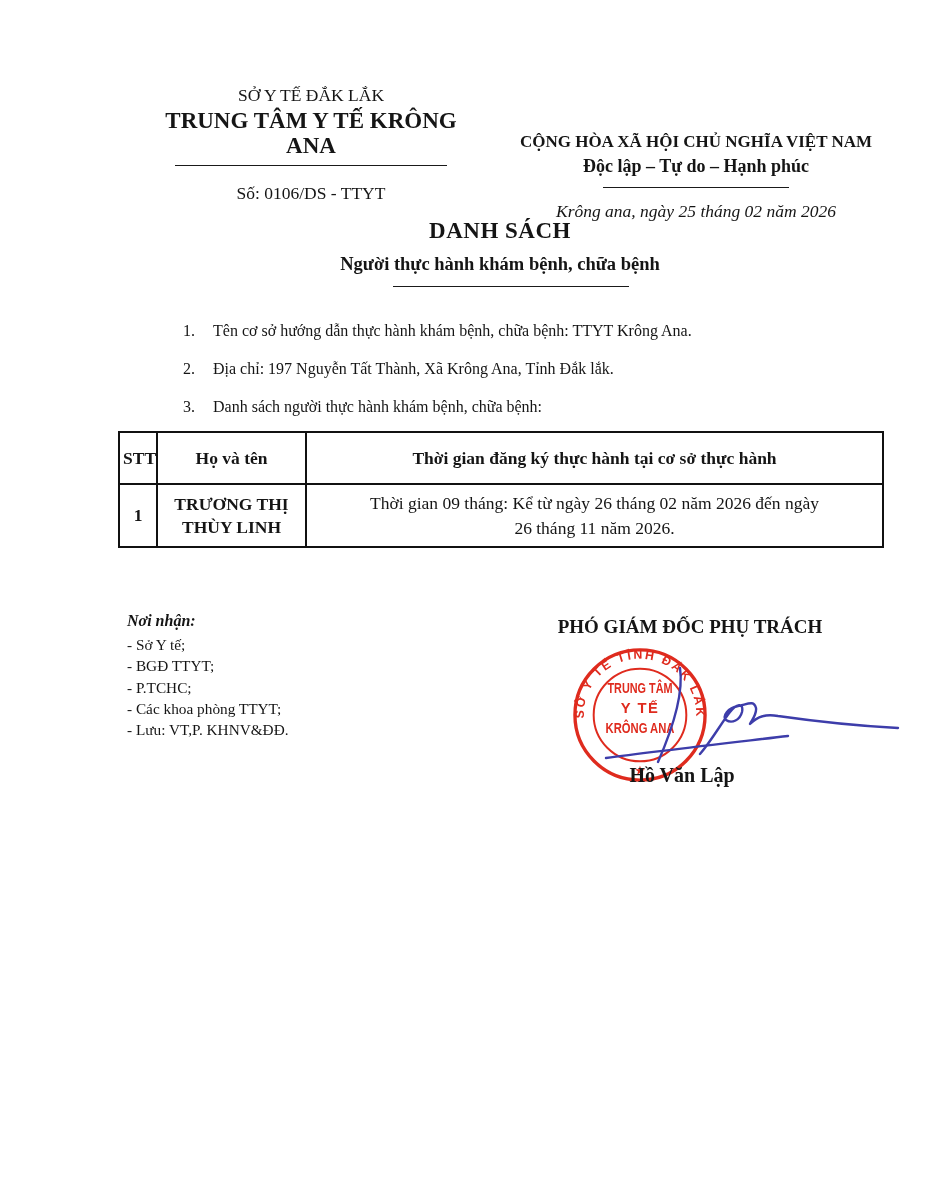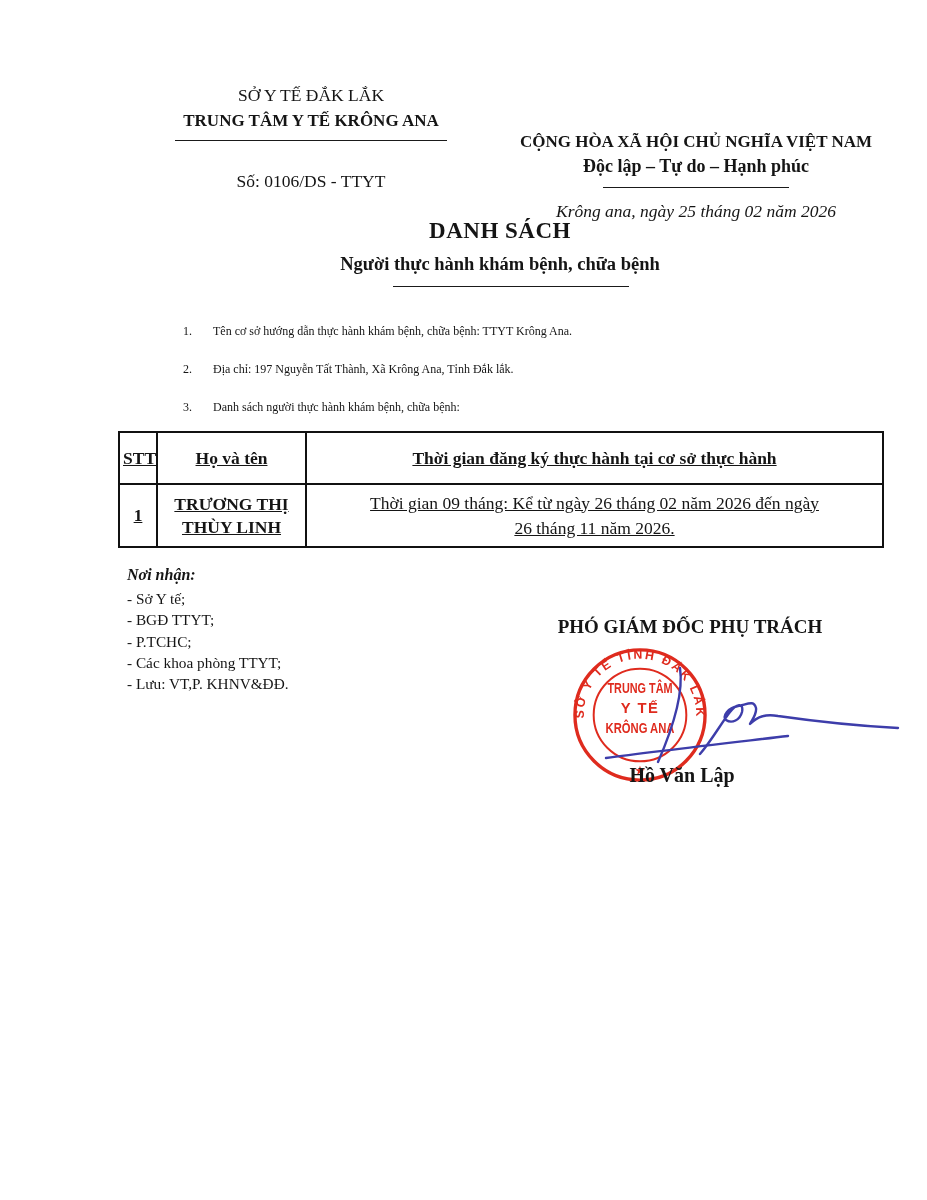--- a/index.html
+++ b/index.html
@@ -3,50 +3,50 @@
 <meta charset="utf-8">
 <style>
   html,body{margin:0;padding:0;background:#ffffff;}
   .page{
     position:relative;width:927px;height:1200px;background:#ffffff;
     font-family:"Liberation Serif","DejaVu Serif",serif;color:#151515;overflow:hidden;
   }
   
   .hdr-left{position:absolute;left:150px;top:83px;width:322px;text-align:center;}
   .hdr-left .l1{font-size:17.5px;line-height:25px;}
-  .hdr-left .l2{font-size:17px;line-height:25px;font-weight:bold;}
+  .hdr-left .l2{font-size:23px;line-height:25px;font-weight:bold;}
   .rule-left{width:272px;border-top:1.6px solid #1a1a1a;margin:7px auto 0 auto;}
-  .docnum{font-size:17.5px;margin-top:30px;}
+  .docnum{font-size:17.5px;margin-top:17px;}
   
   .hdr-right{position:absolute;left:500px;top:84px;width:392px;text-align:center;margin-top:46px;}
   .hdr-right .l1{font-size:17px;line-height:24px;font-weight:bold;}
   .hdr-right .l2{font-size:18px;line-height:25px;font-weight:bold;}
   .rule-right{width:186px;border-top:1.3px solid #1a1a1a;margin:8px auto 0 auto;}
   .dateline{font-size:17.5px;font-style:italic;margin-top:13px;text-align:center;}
   
   .title-block{position:absolute;left:70px;top:216px;width:860px;text-align:center;}
   .doc-title{font-size:23px;font-weight:bold;line-height:30px;letter-spacing:.5px;}
   .doc-subtitle{font-size:18.5px;font-weight:bold;margin-top:6px;line-height:24px;}
   .title-underline{width:236px;border-top:1.6px solid #1a1a1a;margin:10px auto 0 auto;position:relative;left:11px;}
   
   .list{position:absolute;left:183px;top:320px;width:720px;}
-  .list-item{font-size:12px;line-height:22px;margin-bottom:16px;white-space:nowrap;}
+  .list-item{font-size:16px;line-height:22px;margin-bottom:16px;white-space:nowrap;}
   .list-item .num{display:inline-block;width:30px;}
   
   table.doc-table{position:absolute;left:118px;top:431px;width:764px;border-collapse:collapse;table-layout:fixed;}
-  table.doc-table th,table.doc-table td{border:2px solid #111;text-align:center;vertical-align:middle;padding:2px 3px;text-decoration:underline;}
+  table.doc-table th,table.doc-table td{border:2px solid #111;text-align:center;vertical-align:middle;padding:2px 3px;}
   table.doc-table th{font-size:17.5px;font-weight:bold;height:46px;}
   table.doc-table td{font-size:17.5px;}
   tr.data-row{height:63px;}
   td.cell-stt{font-weight:bold;}
   td.cell-name{font-weight:bold;font-size:16.5px;line-height:23px;padding:2px 6px;}
   td.cell-time{line-height:25px;}
   .time-inner{width:452px;margin:1px auto;}
   
-  .recipients{position:absolute;left:127px;top:564px;width:300px;}
+  .recipients{position:absolute;left:127px;top:610px;width:300px;}
   .recipients .label{font-size:16px;font-weight:bold;font-style:italic;line-height:22px;margin-bottom:2px;}
   .recipients .r-item{font-size:15.3px;line-height:21.3px;}
   
   .sign-titles{position:absolute;left:500px;top:590px;width:380px;text-align:center;}
   .sign-titles .s1{font-size:19px;font-weight:bold;line-height:25px;}
   .sign-titles .s2{font-size:19px;font-weight:bold;line-height:25px;margin-top:24px;}
   .stamp{position:absolute;left:571px;top:646px;width:138px;height:138px;}
   .sig-ink{position:absolute;left:555px;top:635px;width:360px;height:150px;}
   .signer{position:absolute;left:552px;top:764px;width:260px;text-align:center;
           font-size:20px;font-weight:bold;z-index:5;}

